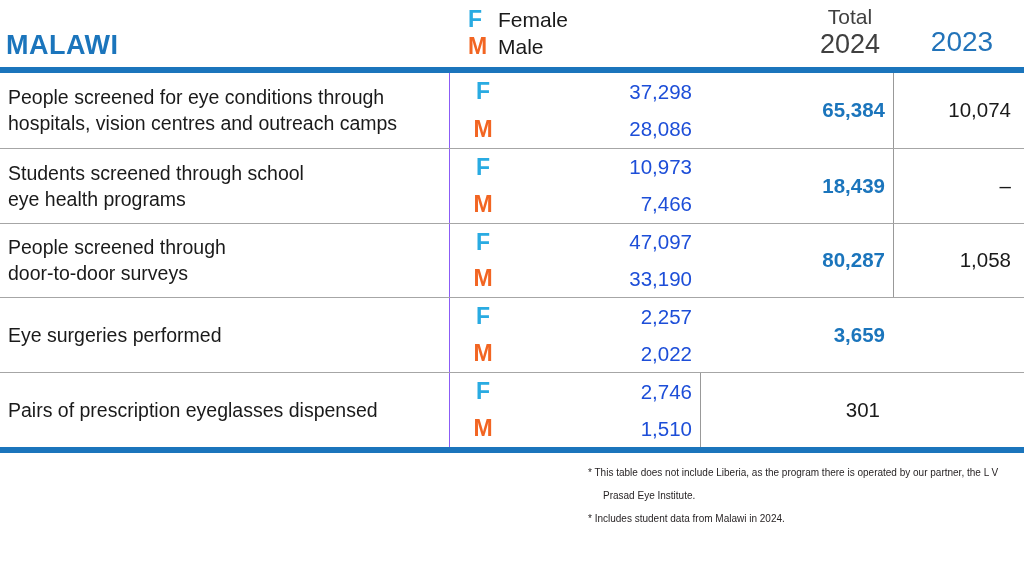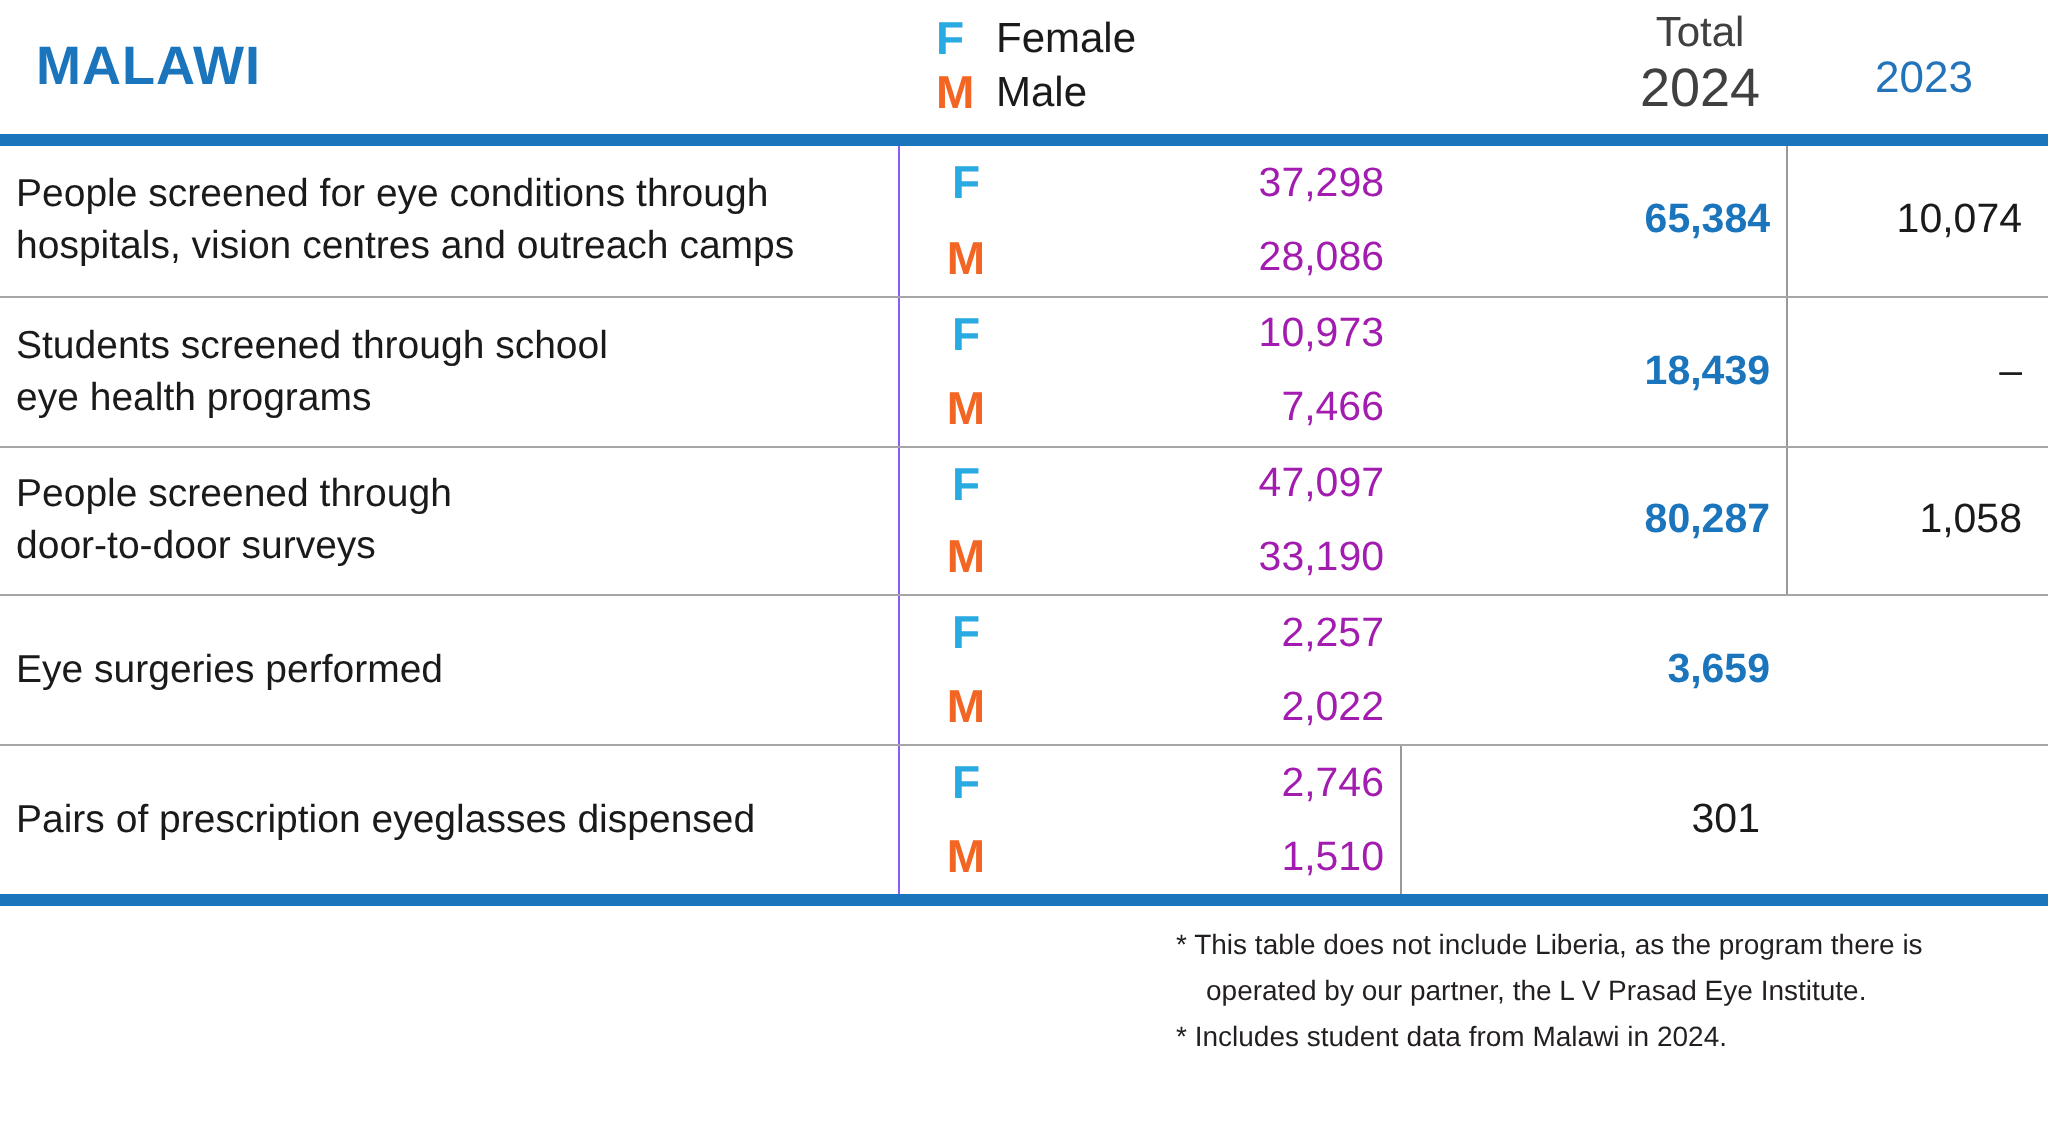--- a/index.html
+++ b/index.html
@@ -3,66 +3,66 @@
 <meta charset="utf-8">
 <style>
   html,body{margin:0;padding:0;background:#fff;}
   .page{
     position:relative;width:1024px;height:573px;background:#ffffff;
     font-family:"Liberation Sans",sans-serif;color:#231f20;overflow:hidden;
   }
   
   .header{position:relative;height:67px;}
   .title{
-    position:absolute;left:6px;bottom:6px;margin:12px;
+    position:absolute;left:6px;bottom:6px;margin:0;
     font-size:27px;font-weight:bold;color:#1b75bc;letter-spacing:.5px;
   }
   .legend{position:absolute;left:468px;top:6px;}
   .legend-row{display:flex;align-items:center;height:27px;}
   .key{font-weight:bold;font-size:23px;}
   .f{color:#29abe2;}
   .m{color:#f26522;}
   .legend .key{width:30px;}
   .legend-label{font-size:21px;color:#1a1a1a;}
   .total-block{position:absolute;left:793px;top:4px;width:114px;text-align:center;color:#404040;}
   .total-label{font-size:21px;line-height:25px;}
   .year-2024{font-size:27px;font-weight:normal;line-height:31px;}
   .year-2023{
     position:absolute;left:908px;top:26px;width:108px;text-align:center;
-    font-size:22px;color:#2273b9;
+    font-size:28px;color:#2273b9;
   }
   
   .table{border-top:6px solid #1b75bc;border-bottom:6px solid #1b75bc;}
   .row{
     display:grid;grid-template-columns:450px 250px 193px 131px;
     height:74.8px;box-sizing:border-box;
   }
   .row + .row{border-top:1px solid #a6a6a6;}
   .label-cell{
     display:flex;align-items:center;box-sizing:border-box;
     padding:0 10px 0 8px;border-right:1px solid #8b5cf6;
     font-size:19.5px;line-height:26px;white-space:pre-line;color:#1a1a1a;
   }
   .fm-cell{display:flex;flex-direction:column;}
   .fm-line{flex:1;display:flex;align-items:center;justify-content:space-between;padding:0 8px 0 20px;}
   .fm-line .key{width:26px;text-align:center;}
-  .val{font-size:20.5px;color:#a21caf;}
+  .val{font-size:20.5px;color:#1d4ed8;}
   .total-cell{
     display:flex;align-items:center;justify-content:flex-end;padding-right:8px;
     font-weight:bold;font-size:20.5px;color:#1b75bc;
   }
   .col2023-cell{
     display:flex;align-items:center;justify-content:flex-end;padding-right:13px;
     box-sizing:border-box;border-left:1px solid #999;
     font-size:20.5px;color:#1a1a1a;
   }
   
   .footnotes{
     position:absolute;left:588px;top:461px;width:430px;
-    font-size:14px;line-height:23px;color:#231f20;
+    font-size:10px;line-height:23px;color:#231f20;
   }
   .footnote{margin:0;padding-left:15px;text-indent:-15px;}
 </style>
 </head>
 <body>
 
 <div class="page">
 
   <header class="header">
     <h1 class="title">MALAWI</h1>

